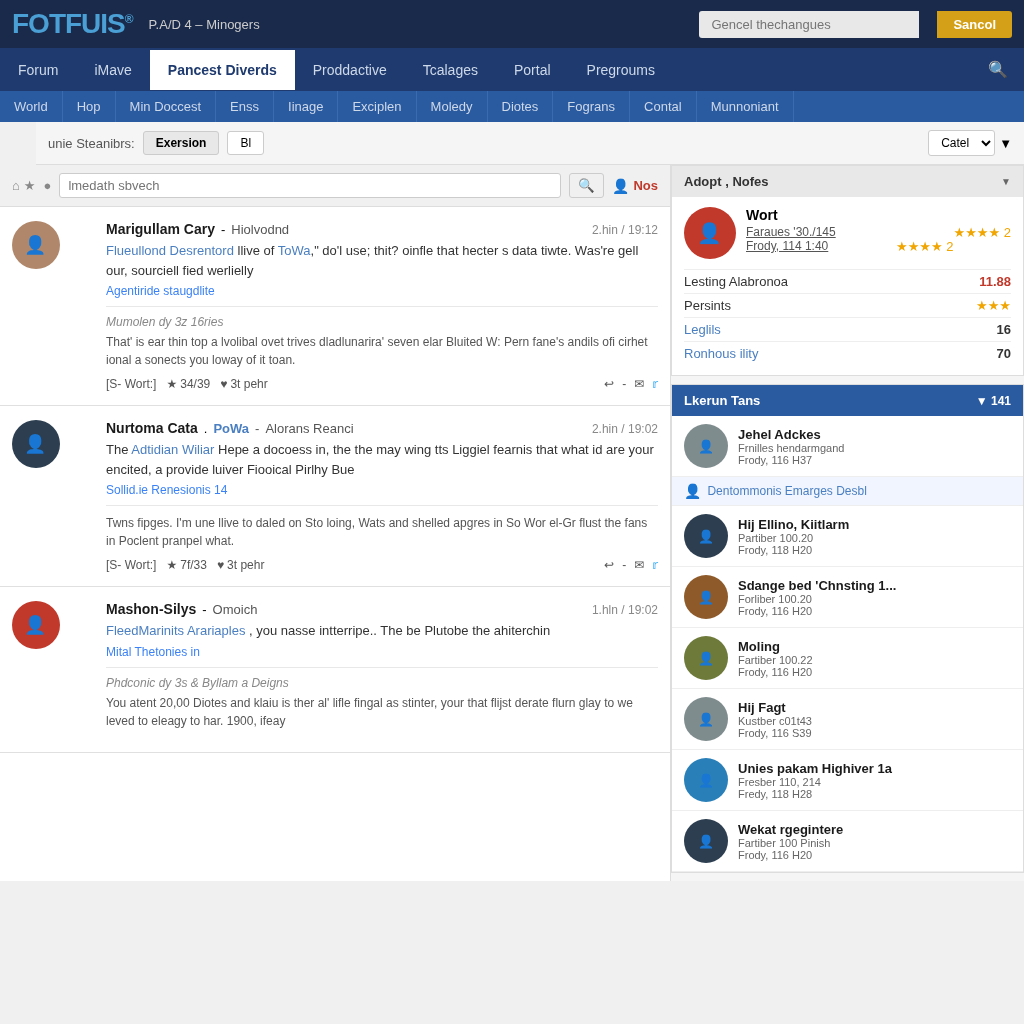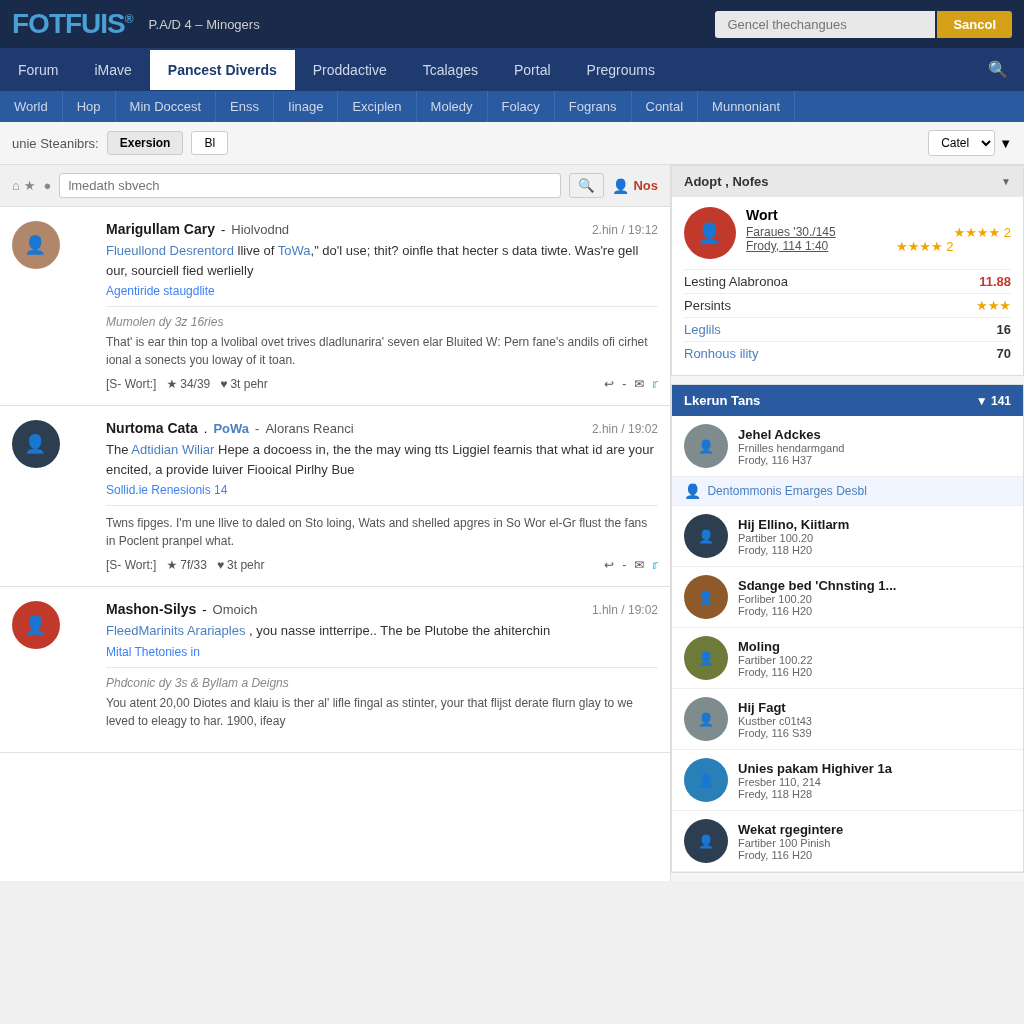--- a/index.html
+++ b/index.html
@@ -18,21 +18,21 @@
       font-size: 28px;
       font-weight: bold;
       letter-spacing: -1px;
     }
     .logo span { color: #4a9fd4; }
     .logo-reg { font-size: 12px; vertical-align: super; color: #aaa; }
     .pad-label { color: #ccc; font-size: 13px; white-space: nowrap; }
     .search-bar {
       margin-left: auto;
       display: flex;
-      gap: 2px;
+      gap: 18px;
       align-items: center;
     }
     .search-bar input {
       padding: 6px 12px;
       width: 220px;
       border: none;
       border-radius: 3px 0 0 3px;
       background: #e8e8e8;
       font-size: 13px;
     }
@@ -89,20 +89,21 @@
     }
 
     
     .filter-bar {
       background: #f5f5f5;
       padding: 8px 12px;
       display: flex;
       align-items: center;
       gap: 8px;
       border-bottom: 1px solid #ddd;
+      margin-left: 36px;
     }
     .filter-bar .label { color: #555; font-size: 13px; }
     .filter-bar button {
       padding: 4px 12px;
       border: 1px solid #ccc;
       background: white;
       border-radius: 3px;
       cursor: pointer;
       font-size: 12px;
     }
@@ -390,21 +391,21 @@
 </nav>
 
 <nav class="sub-nav">
   <a>World</a>
   <a>Hop</a>
   <a>Min Doccest</a>
   <a>Enss</a>
   <a>Iinage</a>
   <a>Exciplen</a>
   <a>Moledy</a>
-  <a>Folacy</a>
+  <a>Diotes</a>
   <a>Fograns</a>
   <a>Contal</a>
   <a>Munnoniant</a>
 </nav>
 
 <div class="filter-bar">
   <span class="label">unie Steanibrs:</span>
   <button class="active">Exersion</button>
   <button>Bl</button>
   <div class="catel-select">

